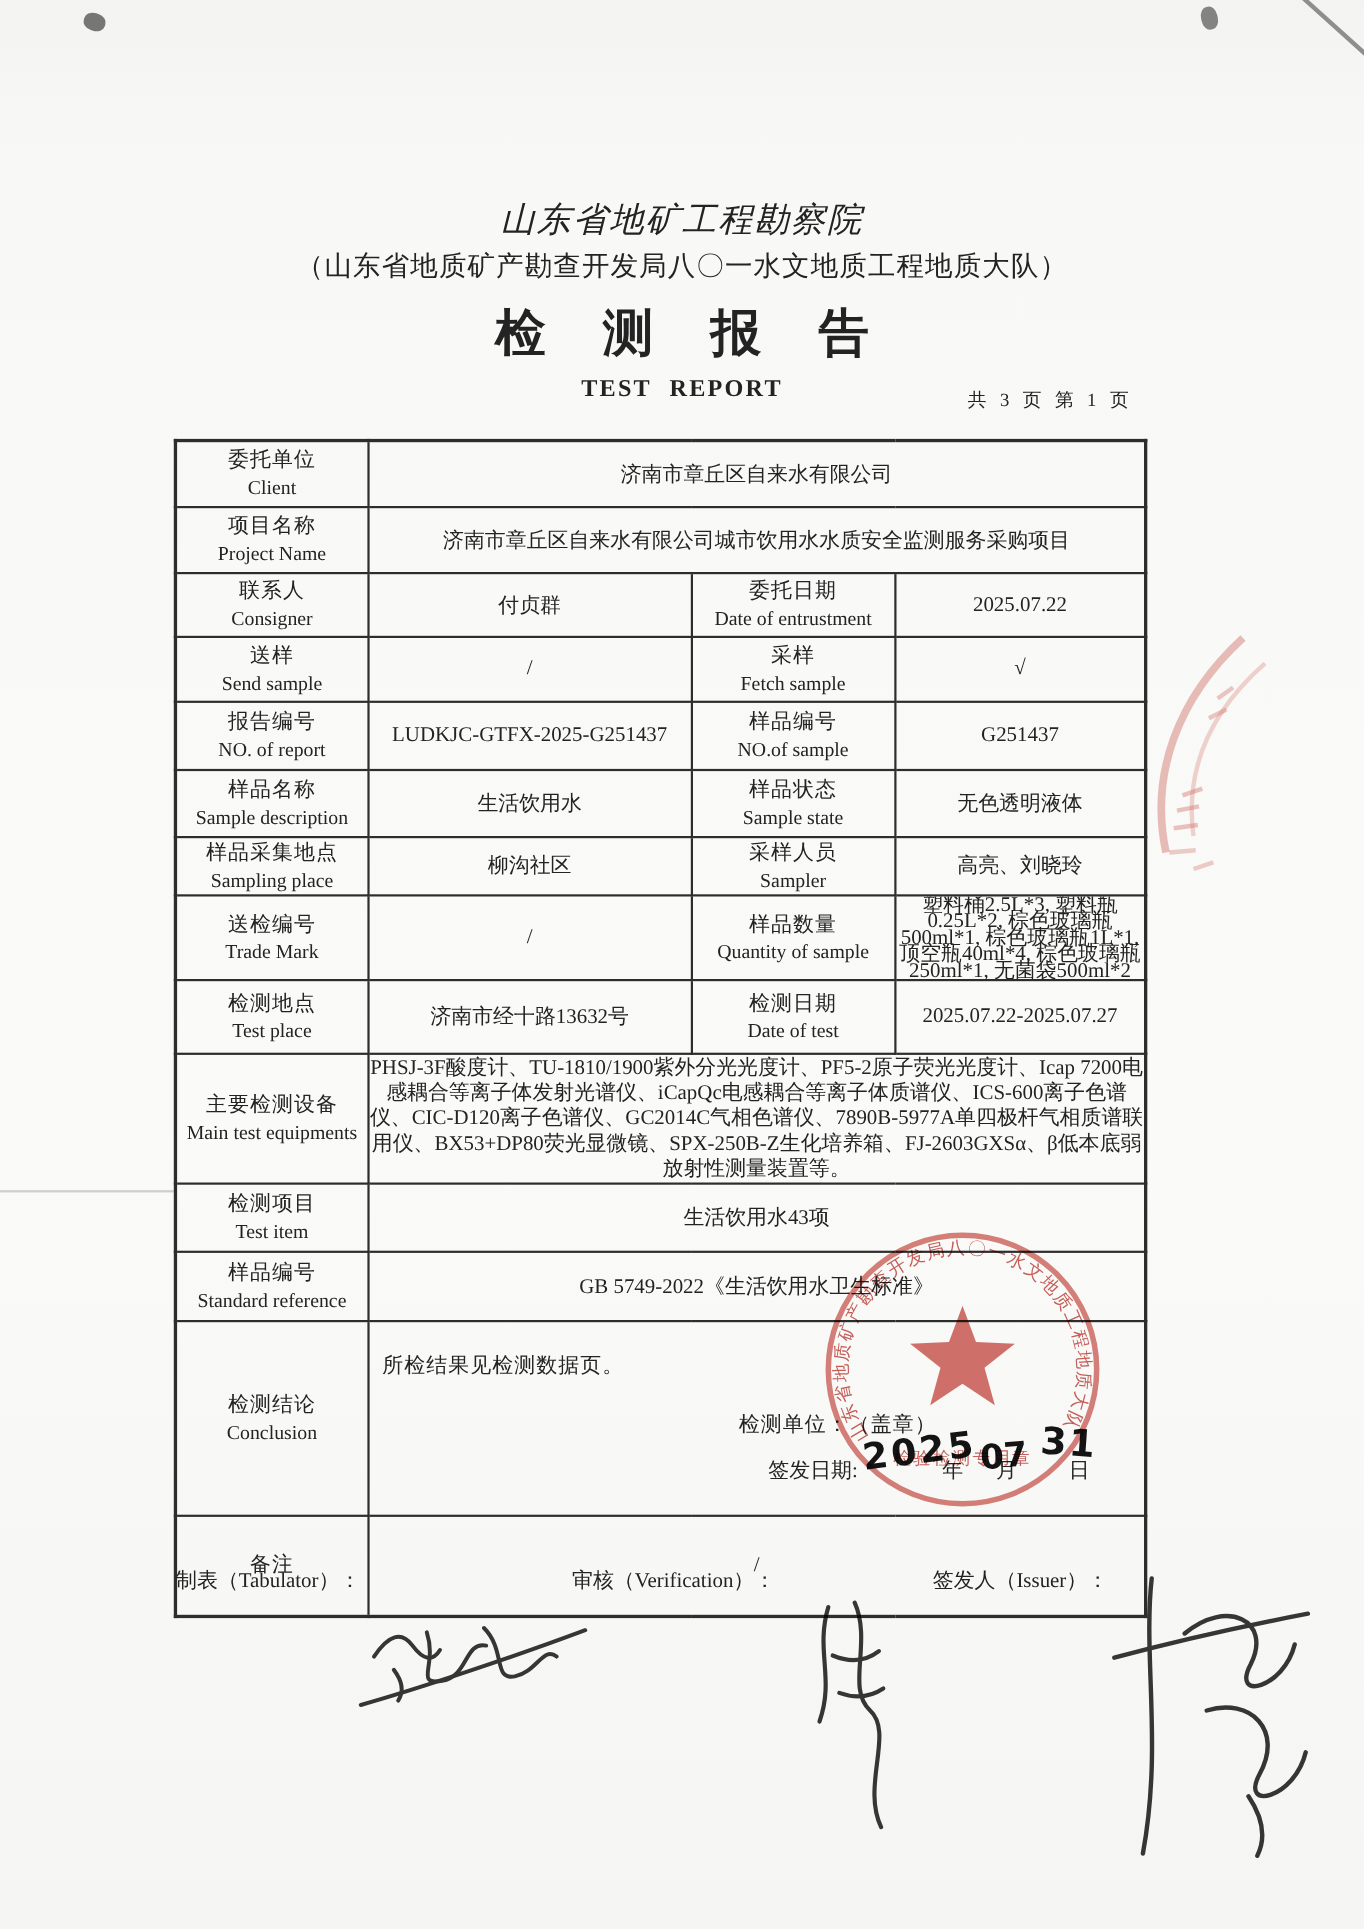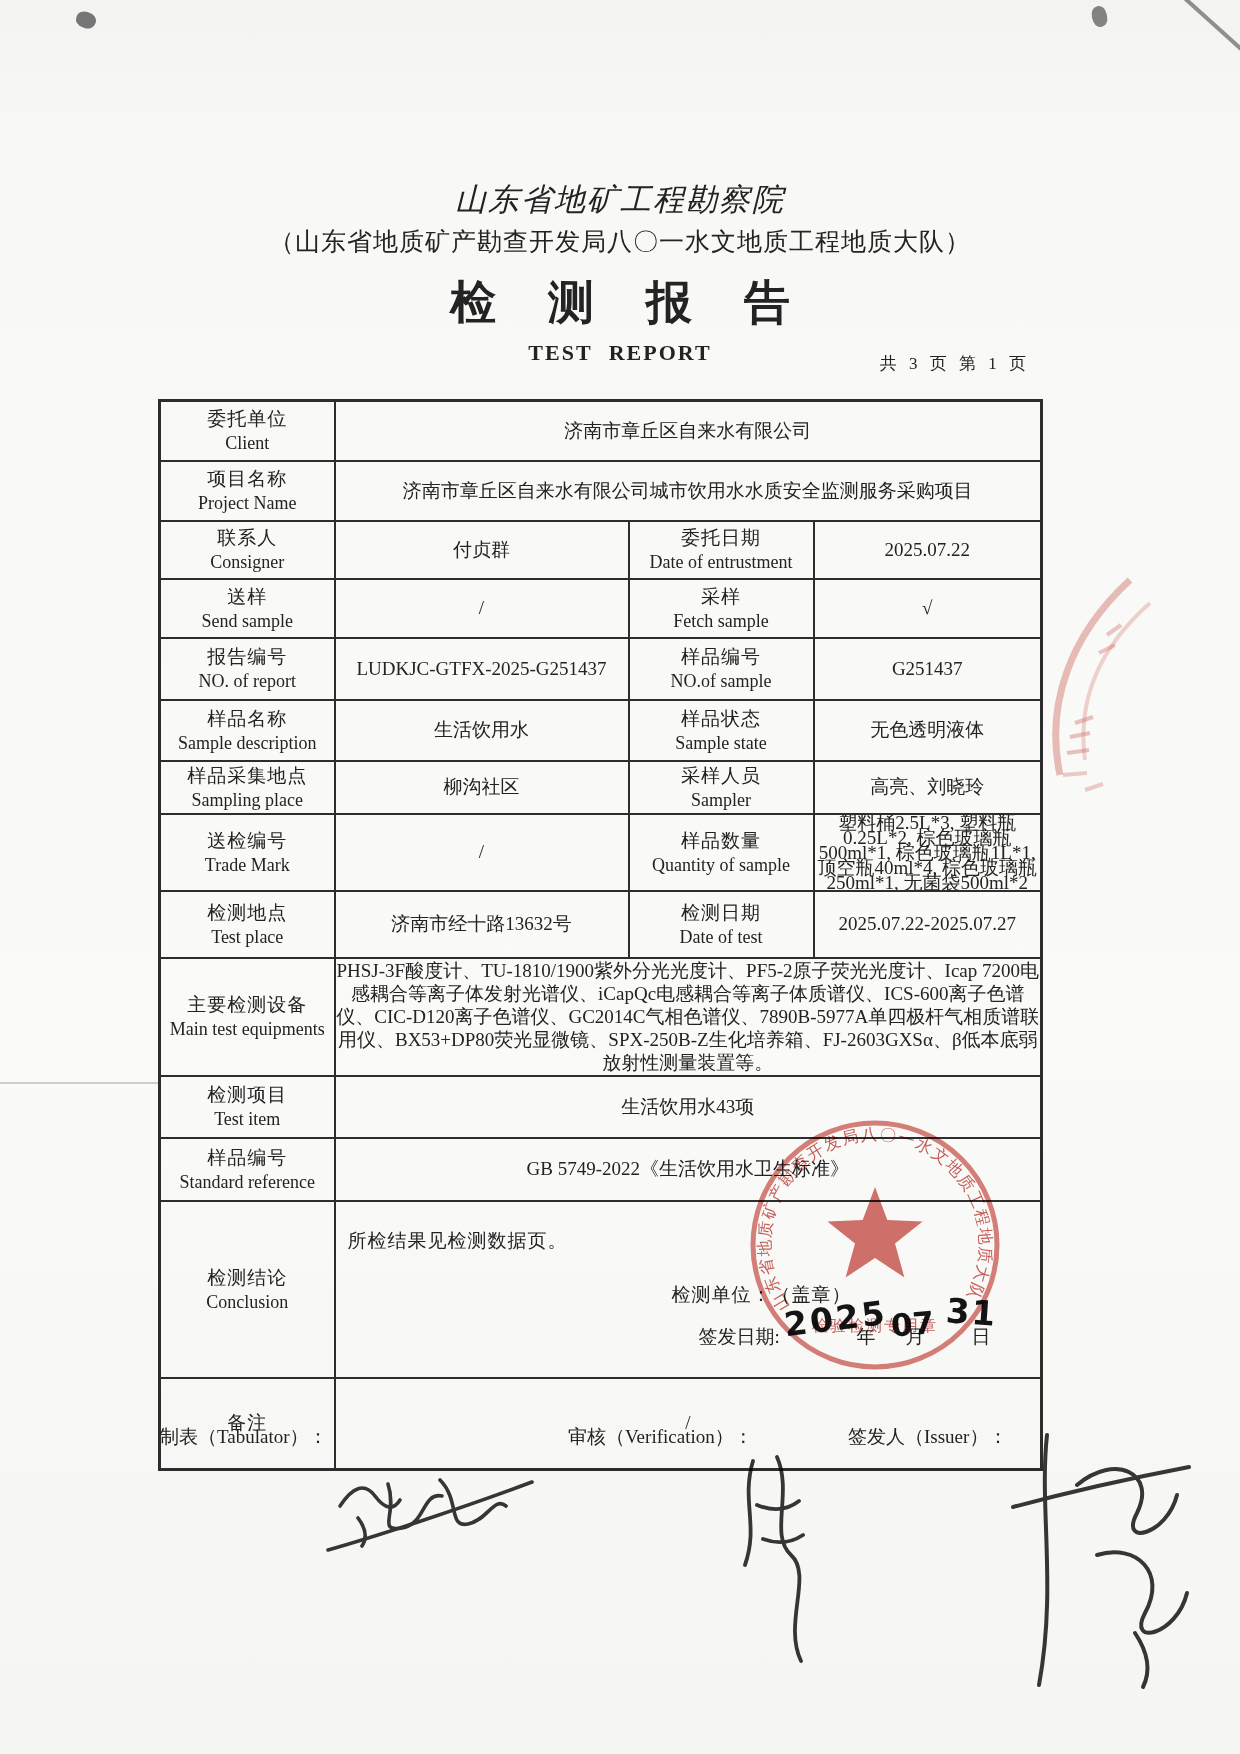--- a/index.html
+++ b/index.html
@@ -27,21 +27,21 @@
   .concl-date{position:absolute;left:336px;top:122px;width:345px;height:30px;text-align:left;font-size:19px;}
   .concl-date span{position:absolute;top:0;}
   .suf-label{left:0;margin-left:27px;}
   .suf-year{left:185px;}
   .suf-month{left:234px;}
   .suf-day{left:300px;}
   .remark-val{text-align:left;padding-left:14px;}
   td.remark-row{border-top-width:3px;}
   .footer-label{position:absolute;top:1424px;font-size:19px;}
   #lbl-tabulator{left:160px;}
-  #lbl-verification{left:520px;margin-left:48px;}
+  #lbl-verification{left:520px;}
   #lbl-issuer{left:848px;}
   .stamp{position:absolute;mix-blend-mode:multiply;pointer-events:none;}
   #stamp-main{left:745px;top:1115px;opacity:.92;}
   #stamp-edge{left:1015px;top:575px;opacity:.85;}
   .sig{position:absolute;mix-blend-mode:multiply;pointer-events:none;}
   #sig-tabulator{left:318px;top:1448px;}
   #sig-verification{left:715px;top:1443px;}
   #sig-issuer{left:985px;top:1423px;}
   .hand{position:absolute;font-family:"DejaVu Sans",sans-serif;font-weight:600;color:#141414;
     mix-blend-mode:multiply;pointer-events:none;}

